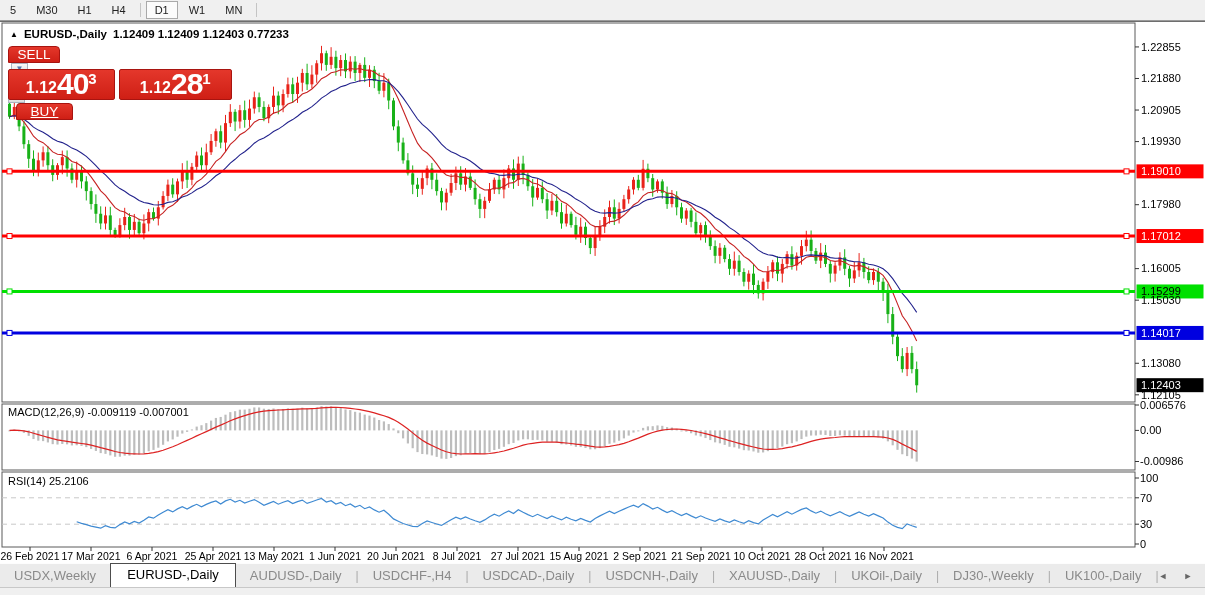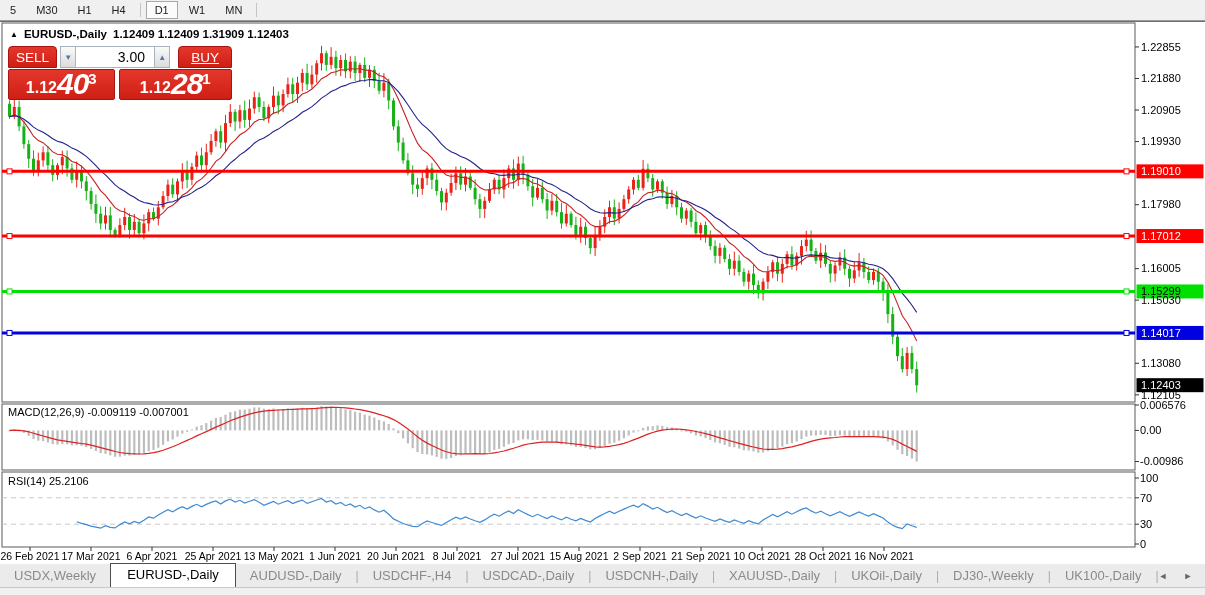--- a/index.html
+++ b/index.html
@@ -16,39 +16,39 @@
   .chart-window{position:absolute;left:0;top:21px;width:1205px;height:541px;background:#ffffff;
                 border-top:1px solid #6e6e6e;}
   .chart-window svg{position:absolute;left:0;top:0;}
   svg text{font-family:"Liberation Sans",sans-serif;}
   
   .chart-title{position:absolute;left:10px;top:6px;font-size:11.5px;font-weight:bold;color:#000;
                display:flex;align-items:center;gap:6px;}
   .collapse-arrow{font-size:8px;color:#000;}
   
   .trade-panel{position:absolute;left:8px;top:24px;width:224px;}
-  .tp-row1{display:flex;height:22px;}
+  .tp-row1{display:flex;height:22px;flex-direction:column;}
   .tp-btn{background:linear-gradient(#e4372b,#cf1f15);color:#fff;font-size:13.5px;
           display:flex;align-items:center;justify-content:center;border:1px solid #a81410;cursor:pointer;}
   .tp-sell{width:50px;border-radius:4px 4px 0 0;}
   .tp-buy{width:55px;margin-left:8px;border-radius:4px 4px 0 0;text-decoration:underline;}
   .tp-spin-dn,.tp-spin-up{width:15px;background:linear-gradient(#fafafa,#dcdcdc);
           border:1px solid #aab4c0;color:#5577aa;font-size:8px;display:flex;align-items:center;
           justify-content:center;cursor:pointer;margin-left:3px;}
   .tp-spin-up{margin-left:0;}
   .tp-vol{width:73px;background:#fff;border:1px solid #aab4c0;border-left:none;border-right:none;
           font-size:14px;color:#000;text-align:left;padding-right:9px;display:flex;
           align-items:center;justify-content:flex-end;}
   .tp-row2{display:flex;margin-top:1px;height:31px;}
   .tp-price{background:linear-gradient(#e4372b,#cf1f15);color:#fff;display:flex;align-items:flex-end;
             justify-content:center;border:1px solid #a81410;border-radius:2px;cursor:pointer;padding-bottom:1px;}
   .tp-price-left{width:105px;}
   .tp-price-right{width:112px;margin-left:4px;}
   .tp-small{font-size:16px;font-weight:bold;line-height:20px;}
-  .tp-big{font-size:30px;font-weight:bold;line-height:28px;letter-spacing:-1px;font-style:italic;}
+  .tp-big{font-size:30px;font-weight:bold;line-height:28px;letter-spacing:-1px;}
   .tp-sup{font-size:15px;font-weight:bold;line-height:15px;align-self:flex-start;margin-top:1px;}
   
   .tab-bar{position:absolute;left:0;top:563px;width:1205px;height:23px;background:#ebebeb;
            border-top:1px solid #fdfdfd;display:flex;align-items:flex-end;}
   .sym-tab{font-size:13px;color:#8a8a8a;padding:3px 14px 4px 14px;white-space:nowrap;cursor:pointer;}
   .sym-tab.active{background:#ffffff;color:#000;border:1px solid #4d4d4d;border-bottom:none;
                   padding:3px 16px 5px 16px;}
   .tab-sep{color:#aaa;font-size:12px;padding-bottom:4px;}
   .tab-scroll{margin-left:auto;display:flex;gap:16px;padding:0 14px 6px 0;}
   .tab-arrow{font-size:9px;color:#666;cursor:pointer;}
@@ -744,21 +744,21 @@
         <line x1="823" y1="546" x2="823" y2="550" stroke="#333" stroke-width="1"></line>
         <text x="823" y="558.5" font-size="10.5" fill="#000" text-anchor="middle">28 Oct 2021</text>
         <line x1="884" y1="546" x2="884" y2="550" stroke="#333" stroke-width="1"></line>
         <text x="884" y="558.5" font-size="10.5" fill="#000" text-anchor="middle">16 Nov 2021</text>
       </g>
     </svg>
 
   <div class="chart-title">
     <span class="collapse-arrow">▲</span>
     <span>EURUSD-,Daily</span>
-    <span>1.12409 1.12409 1.31909 1.12403</span>
+    <span>1.12409 1.12409 1.12403 0.77233</span>
   </div>
 
   <div class="trade-panel">
     <div class="tp-row1">
       <div class="tp-btn tp-sell">SELL</div>
       <div class="tp-spin-dn">
         <span>▼</span>
       </div>
       <div class="tp-vol">3.00</div>
       <div class="tp-spin-up">

